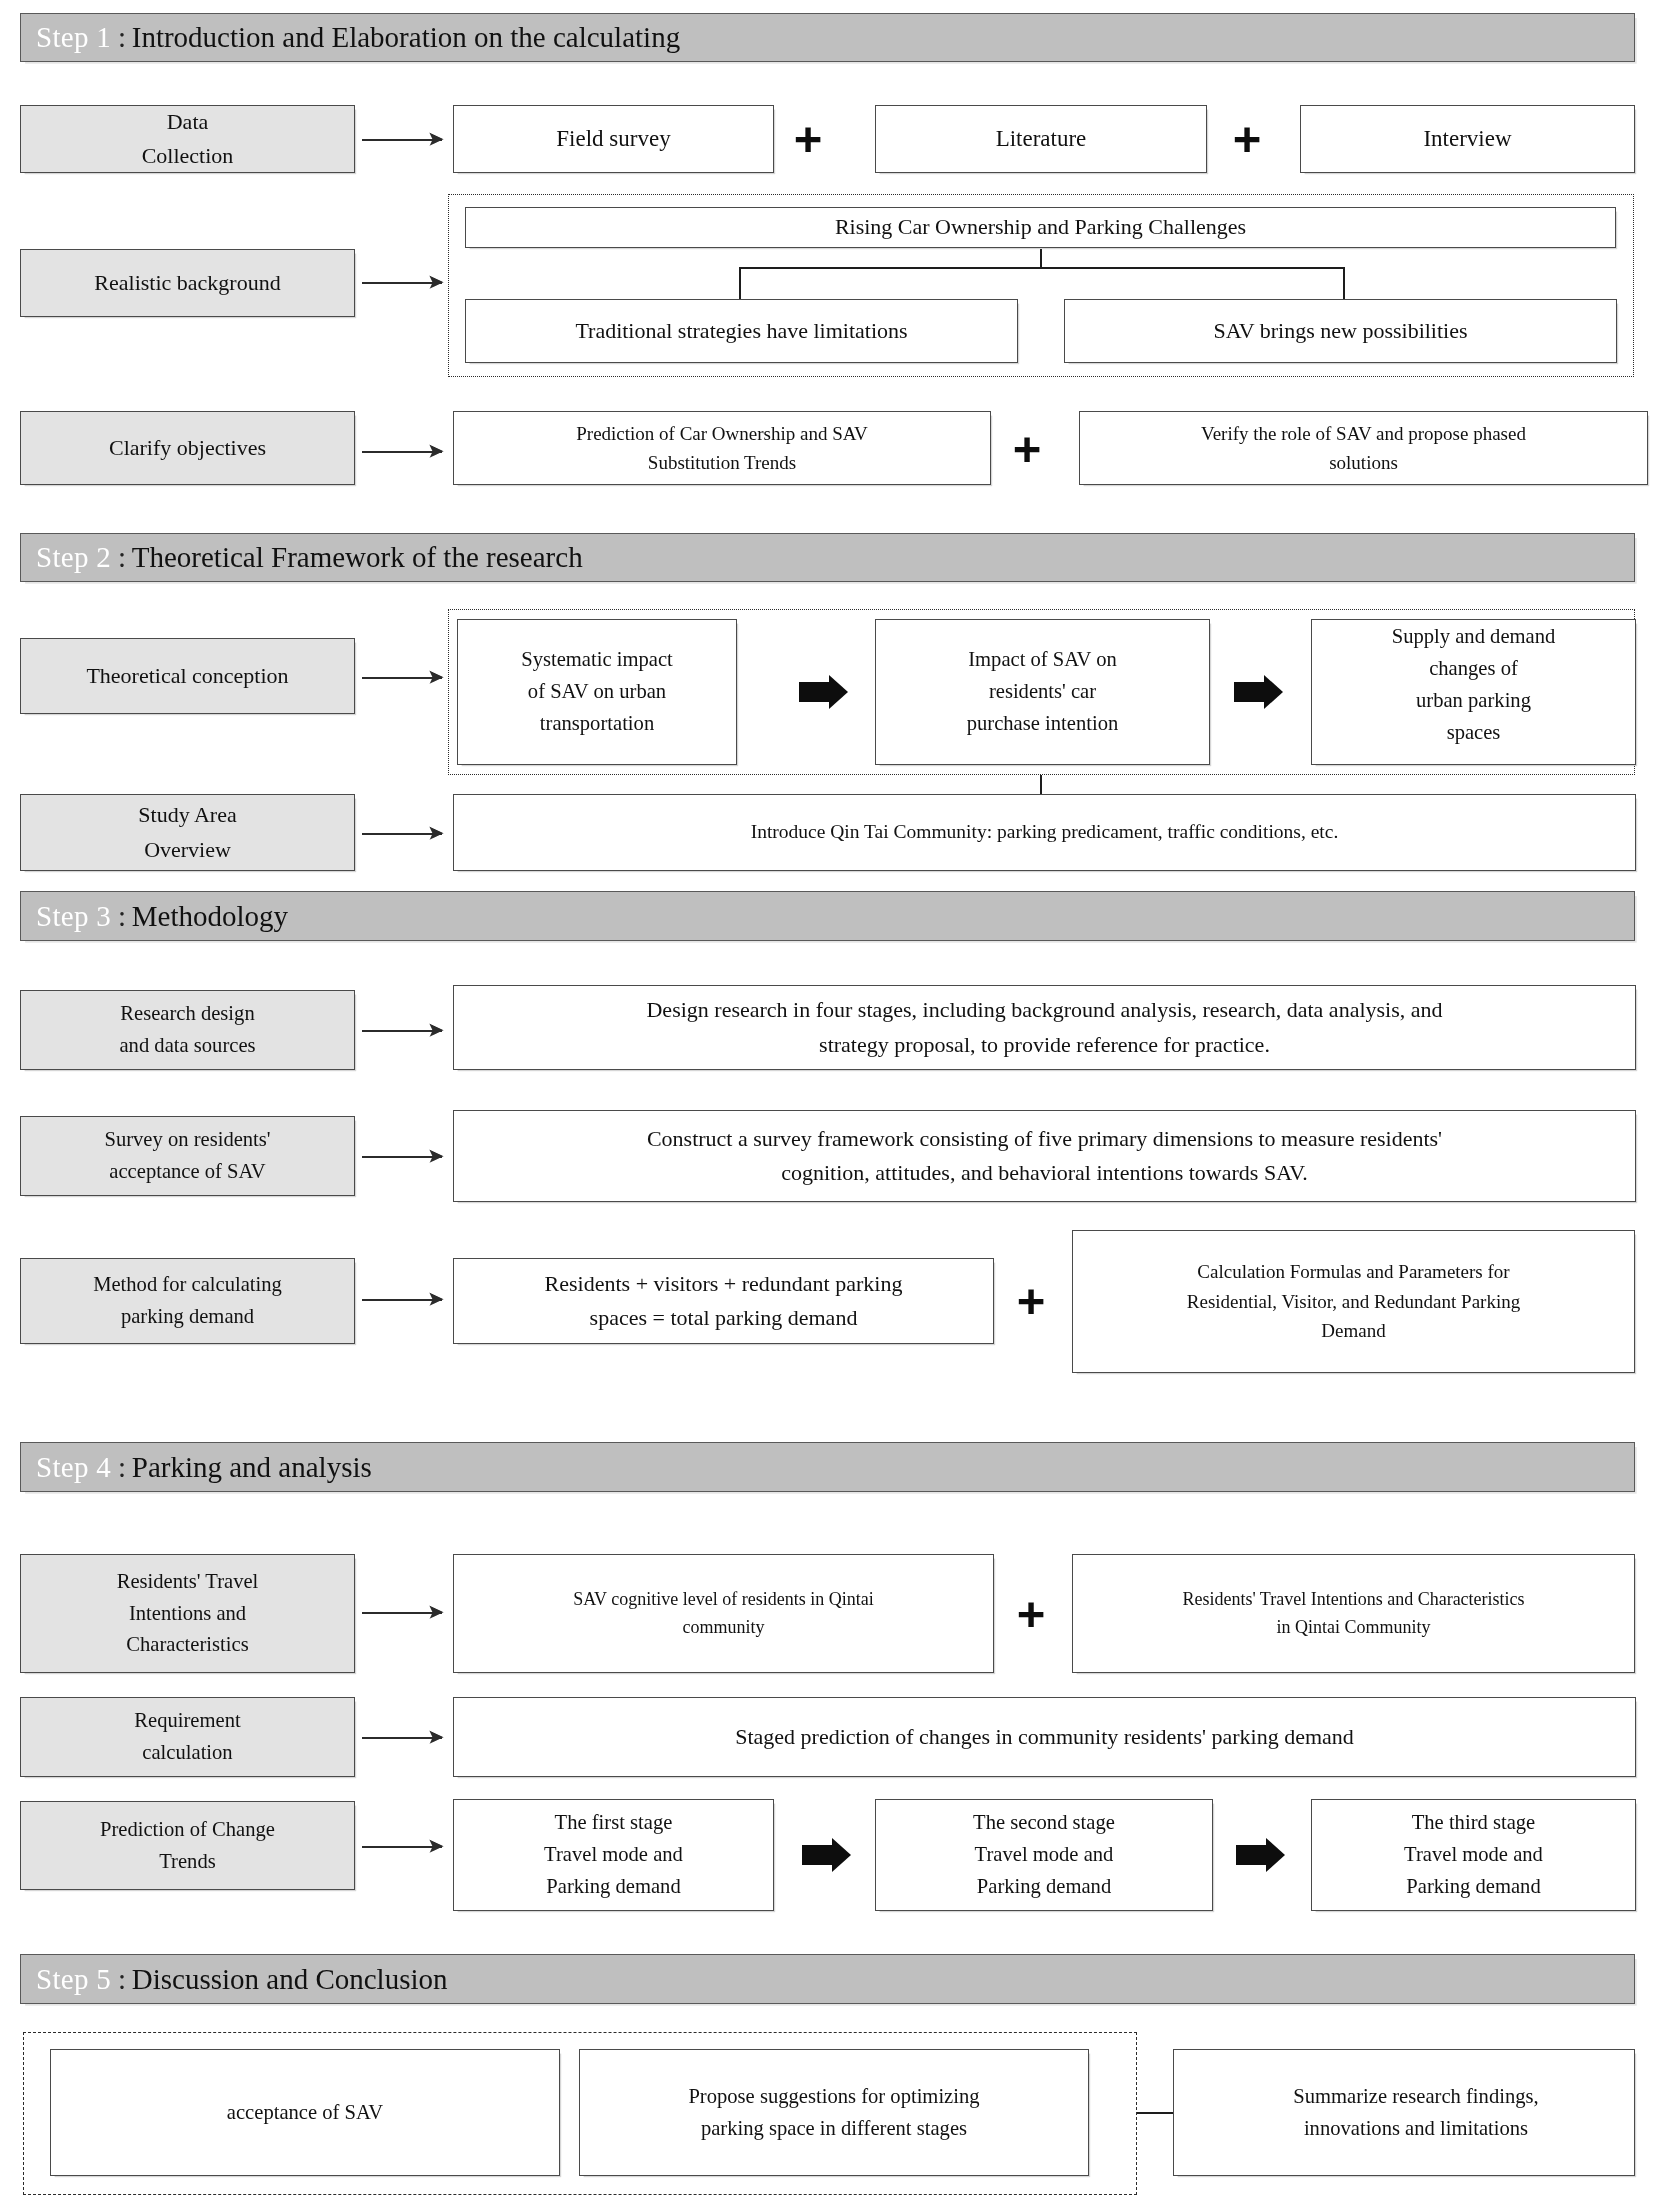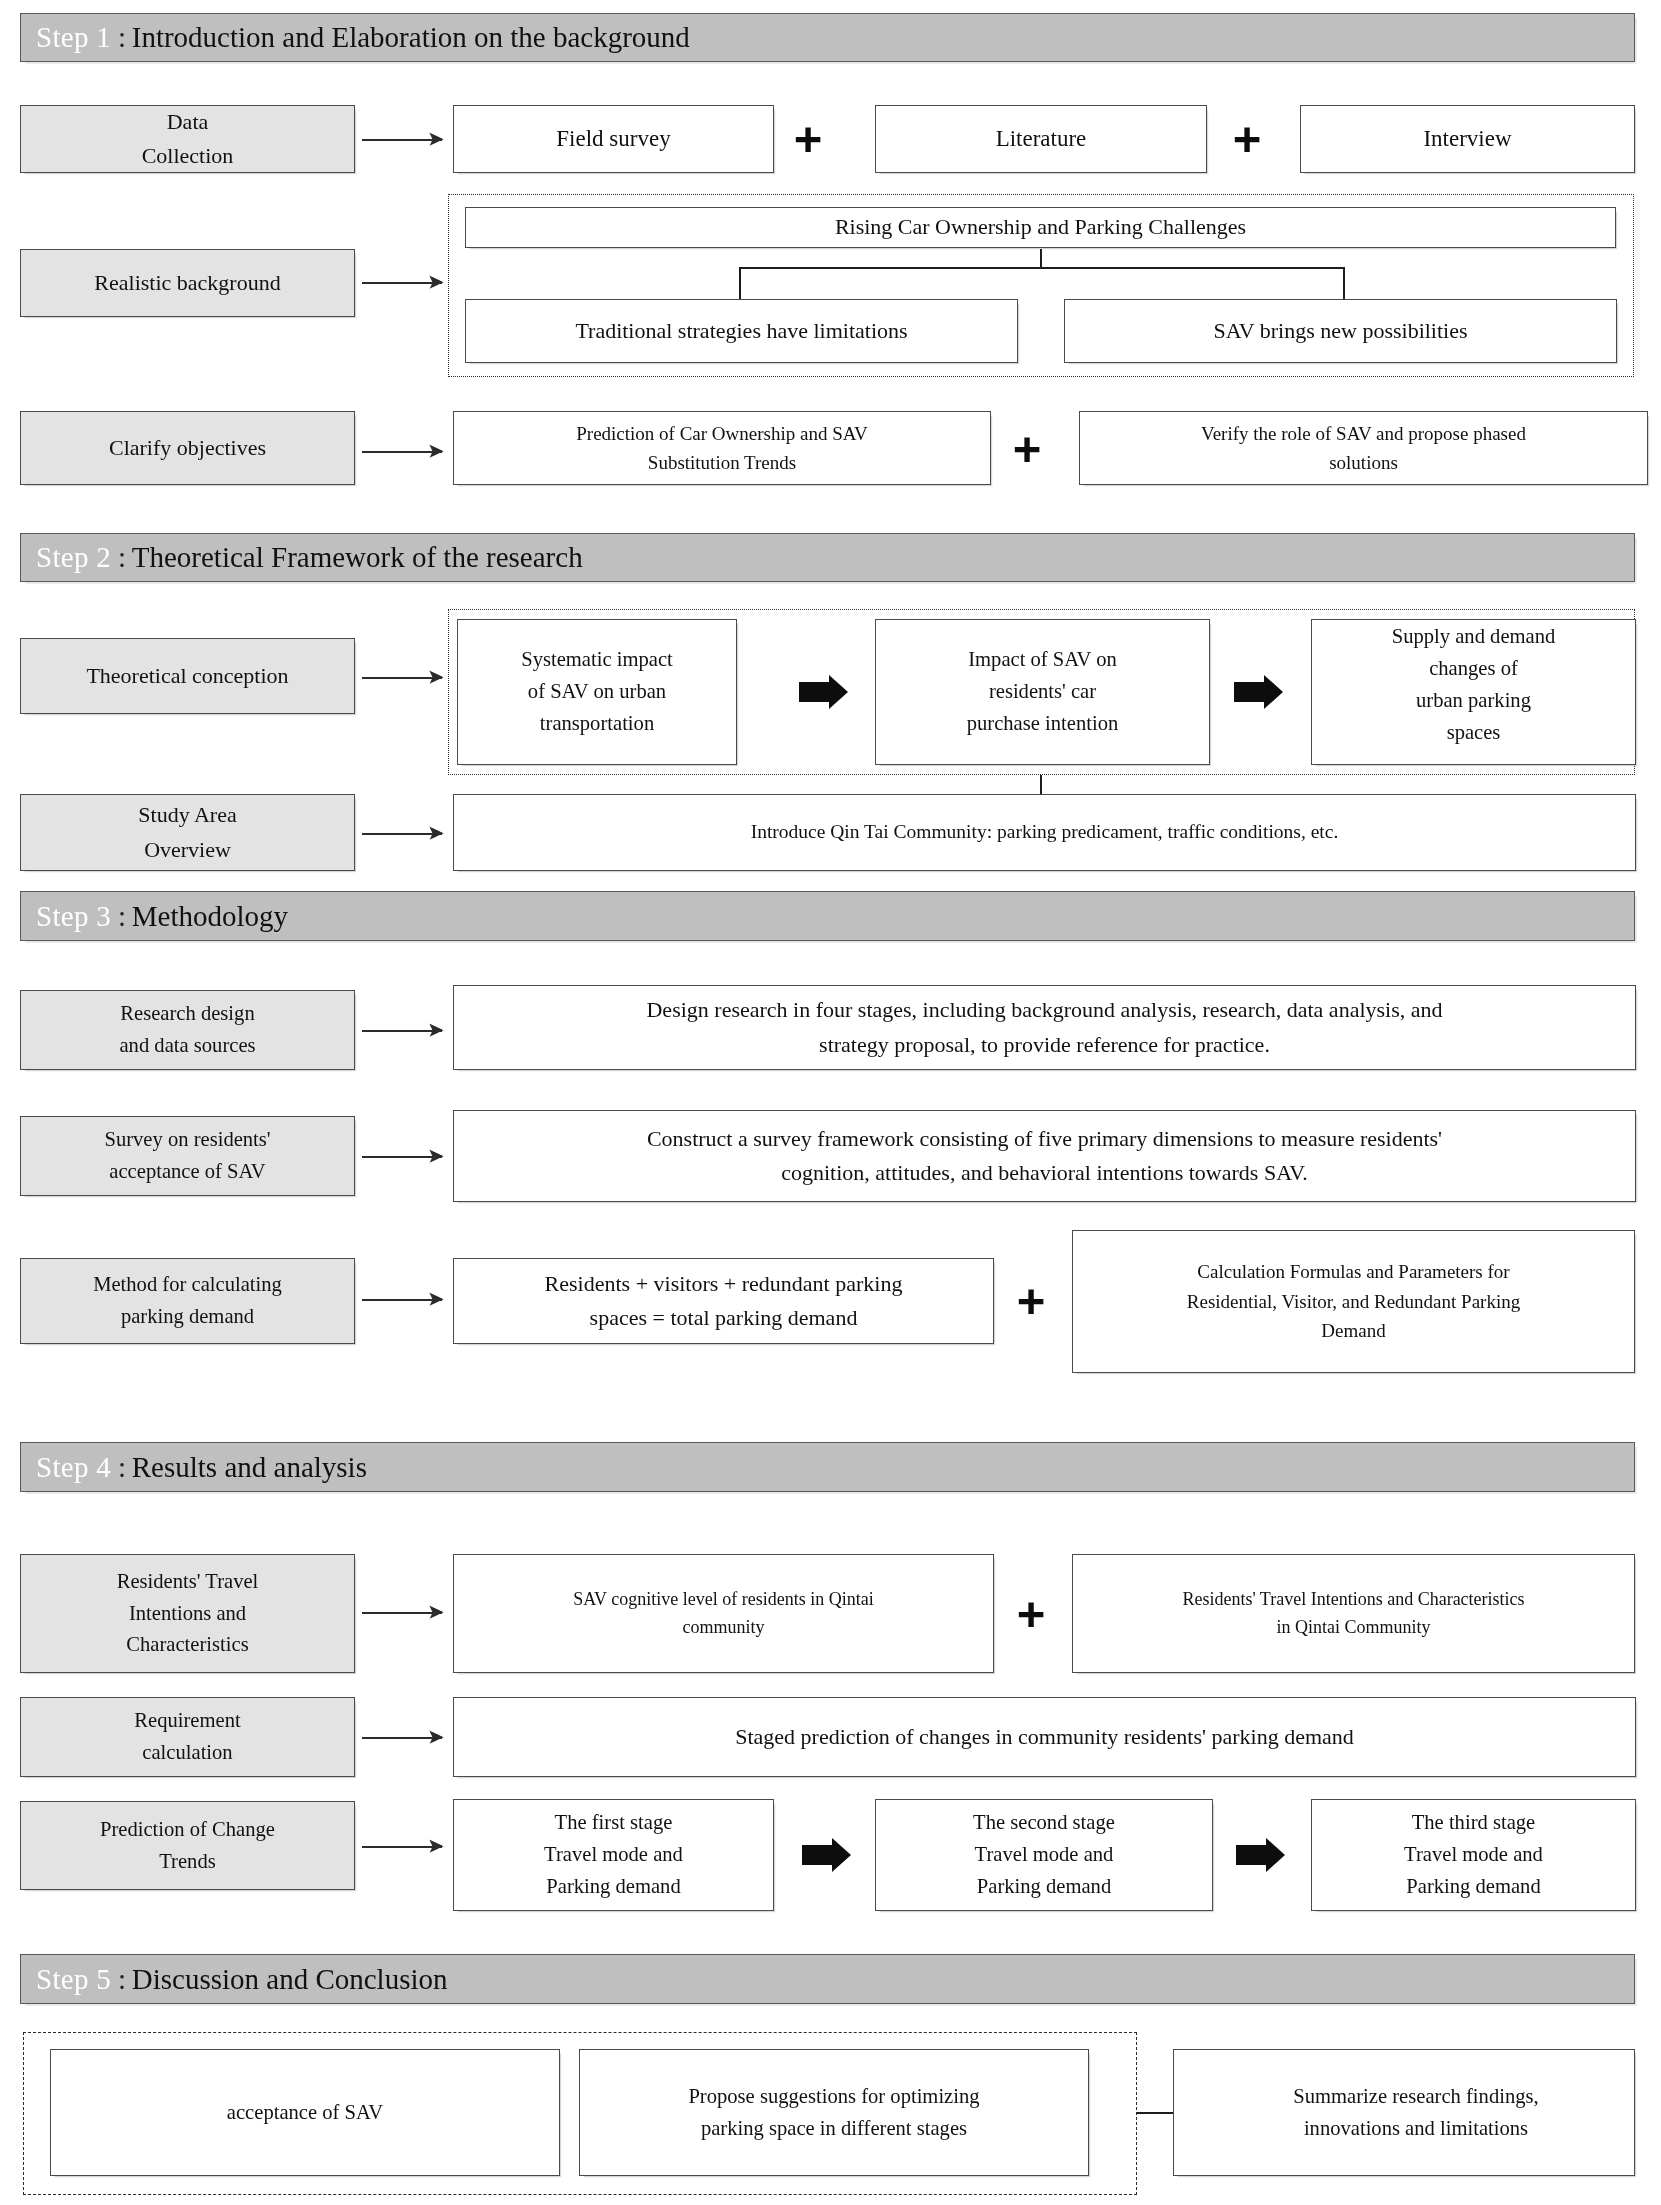--- a/index.html
+++ b/index.html
@@ -137,21 +137,21 @@
   .ln-v { position: absolute; border-left: 2.9px solid #1d1d1d; width: 0; }
 </style>
 </head>
 <body>
 
 <div class="canvas">
 
   <div class="step-bar" style="left:20px; top:12.6px; width:1615px; height:49px;">
     <span class="step-num">Step 1</span>
     <span class="step-sep">:</span>
-    <span class="step-title">Introduction and Elaboration on the background</span>
+    <span class="step-title">Introduction and Elaboration on the calculating</span>
   </div>
 
   <div class="box gray fs-38" style="left:20px; top:105px; width:335px; height:68px; flex-direction:column;">
     <span class="txt">Data</span>
     <span class="txt">Collection</span>
   </div>
   <div class="arrow-thin" style="left:362px; top:139px; width:80px;"></div>
   <div class="box fs-40" style="left:453px; top:105px; width:321px; height:68px;">
     <span class="txt">Field survey</span>
   </div>
@@ -295,21 +295,21 @@
   </div>
   <div class="box fs-33" style="left:1072px; top:1230px; width:563px; height:143px; flex-direction:column;">
     <span class="txt">Calculation Formulas and Parameters for</span>
     <span class="txt">Residential, Visitor, and Redundant Parking</span>
     <span class="txt">Demand</span>
   </div>
 
   <div class="step-bar" style="left:20px; top:1442px; width:1615px; height:50px;">
     <span class="step-num">Step 4</span>
     <span class="step-sep">:</span>
-    <span class="step-title">Results and analysis</span>
+    <span class="step-title">Parking and analysis</span>
   </div>
 
   <div class="box gray fs-36" style="left:20px; top:1554px; width:335px; height:119px; flex-direction:column;">
     <span class="txt">Residents' Travel</span>
     <span class="txt">Intentions and</span>
     <span class="txt">Characteristics</span>
   </div>
   <div class="arrow-thin" style="left:362px; top:1612px; width:80px;"></div>
   <div class="box fs-31" style="left:453px; top:1554px; width:541px; height:119px; flex-direction:column;">
     <span class="txt">SAV cognitive level of residents in Qintai</span>

